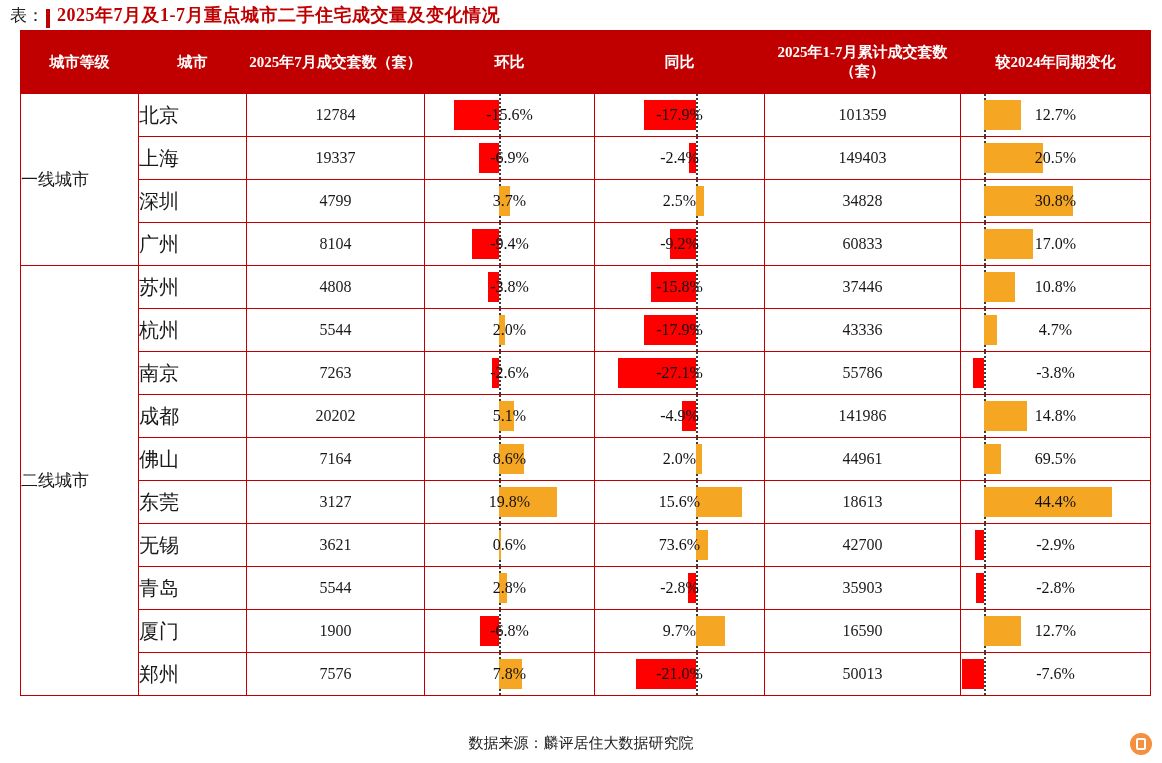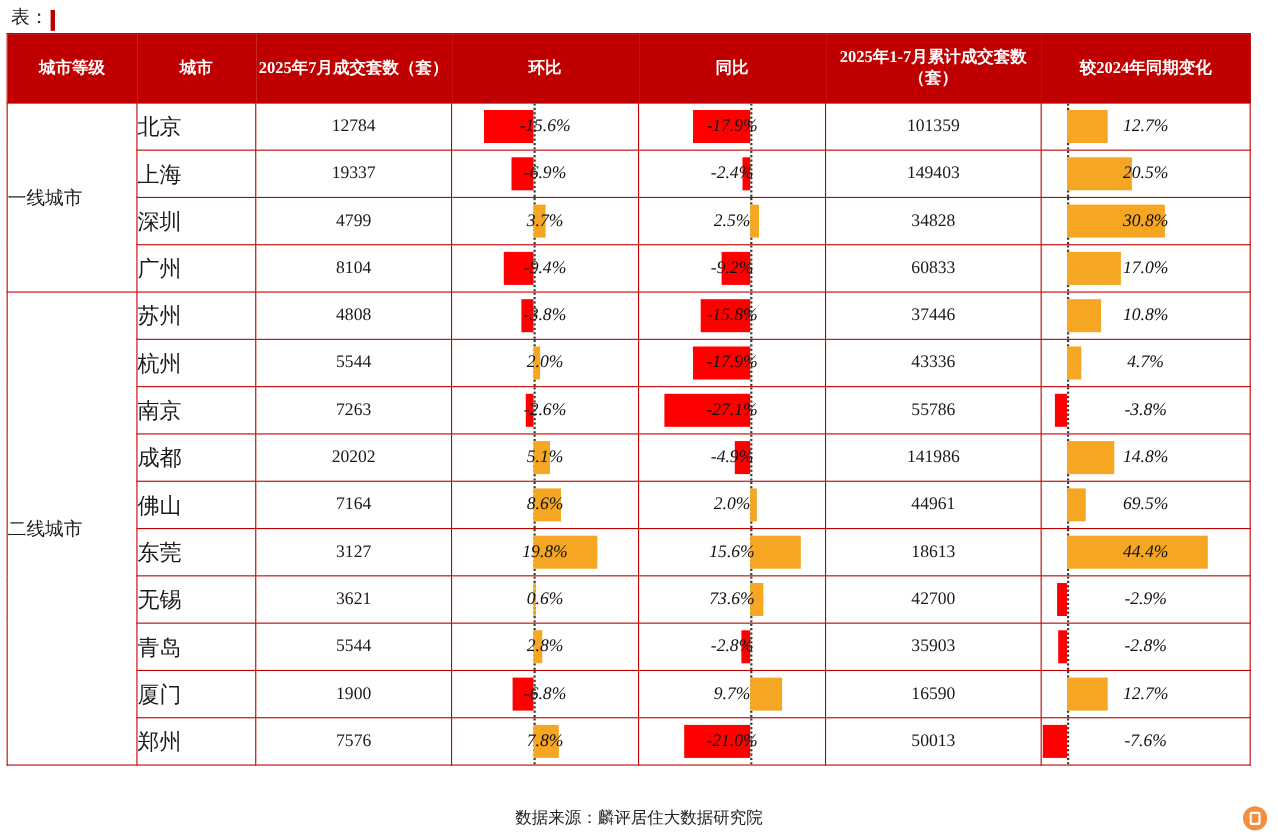--- a/index.html
+++ b/index.html
@@ -15,21 +15,21 @@
   }
   .title-prefix{font-size:17px;color:#222;}
   .title-accent{
     display:inline-block;width:4px;height:19px;background:#c00000;
     margin:0 7px 0 2px;position:relative;top:3px;
   }
   .title-main{font-size:18px;font-weight:bold;color:#c00000;letter-spacing:.5px;}
   
   table.main{
     border-collapse:collapse;
-    width:981px;margin-left:6px;table-layout:fixed;
+    width:981px;margin-left:20px;table-layout:fixed;
   }
   table.main td,table.main th{
     border:1px solid #c00000;padding:0;
   }
   thead th{
     background:#c00000;color:#ffffff;font-weight:bold;
     font-size:15px;height:62px;line-height:1.25;vertical-align:middle;
     text-align:center;padding:2px 4px;
   }
   .c-tier{width:118px;}
@@ -52,21 +52,21 @@
   
   td.bar{position:relative;height:42px;overflow:hidden;}
   .axis{
     position:absolute;top:0;bottom:0;width:0;
     border-left:2px dotted #3a3a3a;
   }
   .bar-rect{position:absolute;top:6px;height:30px;}
   .bar-label{
     position:absolute;top:0;left:0;right:0;bottom:0;
     display:flex;align-items:center;justify-content:center;
-    font-size:16px;color:#111;z-index:3;font-style:italic;
+    font-size:16px;color:#111;z-index:3;
   }
   .sep-row td{border-top:2px solid #c00000;}
   
   .source{
     position:absolute;left:0;right:0;bottom:10px;text-align:center;
     font-size:15px;color:#222;
   }
   .watermark{
     position:absolute;right:10px;bottom:8px;
     display:flex;align-items:center;gap:6px;
@@ -80,20 +80,21 @@
     content:"";position:absolute;left:6px;top:5px;width:10px;height:12px;
     border:2px solid #fff;border-radius:2px;box-sizing:border-box;
   }
 </style>
 </head>
 <body>
 
 <div class="title-bar">
   <span class="title-prefix">表：</span>
   <span class="title-accent"></span>
+  <span class="title-main">2025年7月及1-7月重点城市二手住宅成交量及变化情况</span>
 </div>
 
 <table class="main">
   <colgroup>
     <col class="c-tier">
       <col class="c-city">
       <col class="c-jul">
     <col class="c-mom">
       <col class="c-yoy">
       <col class="c-cum">

